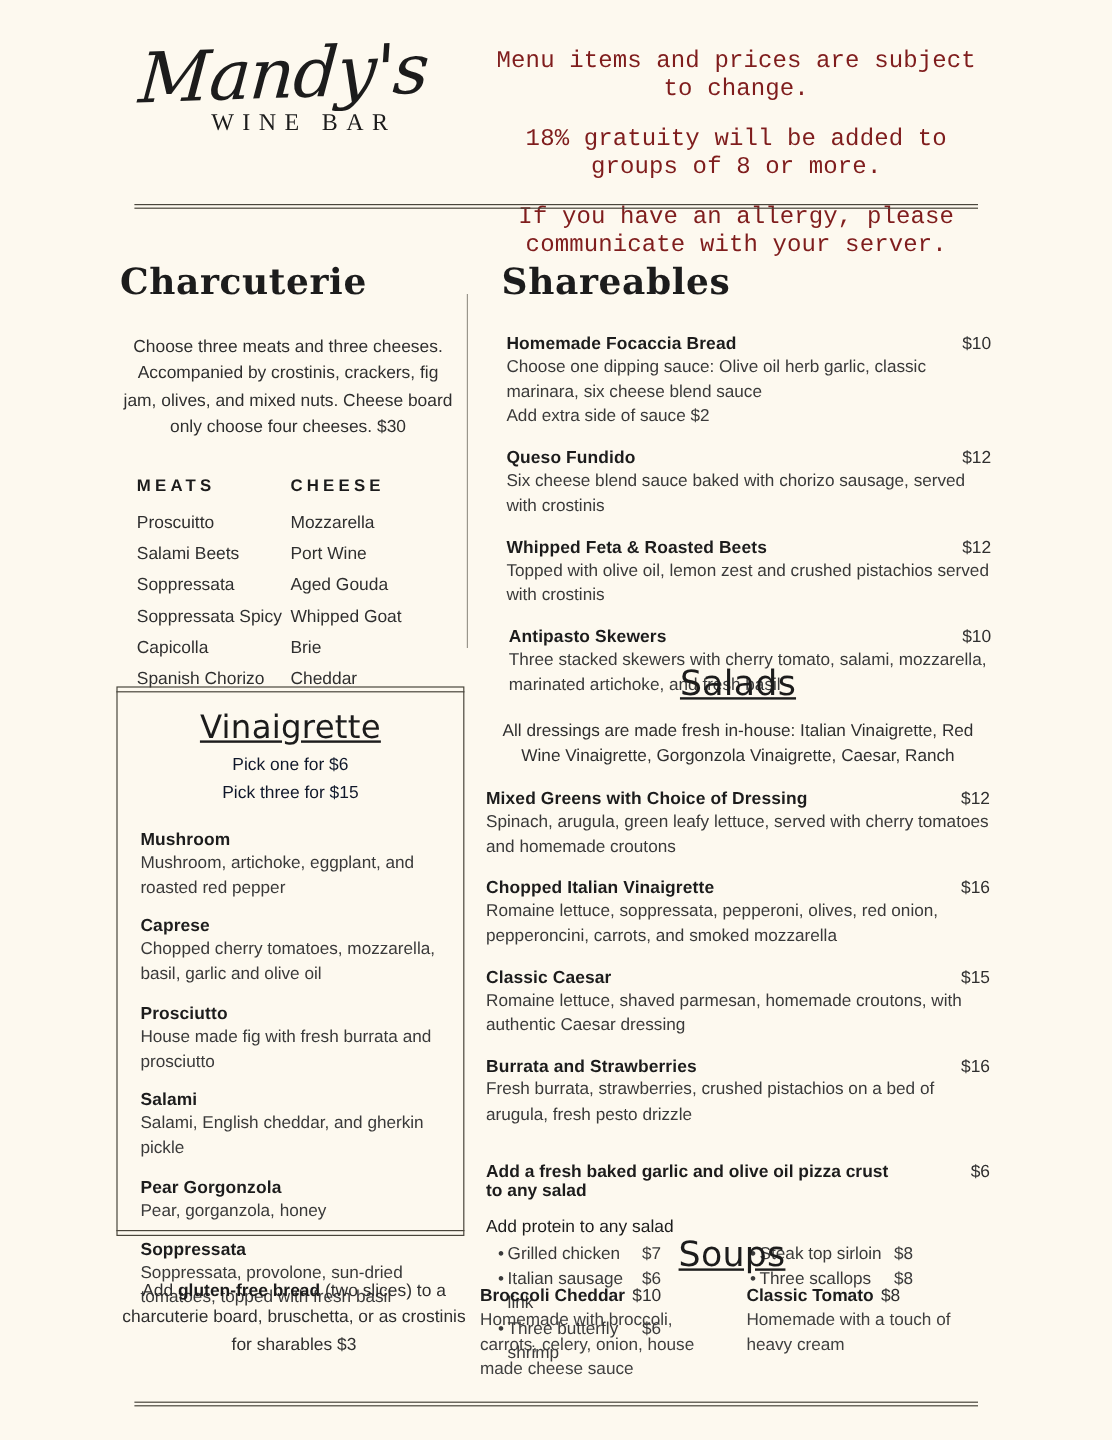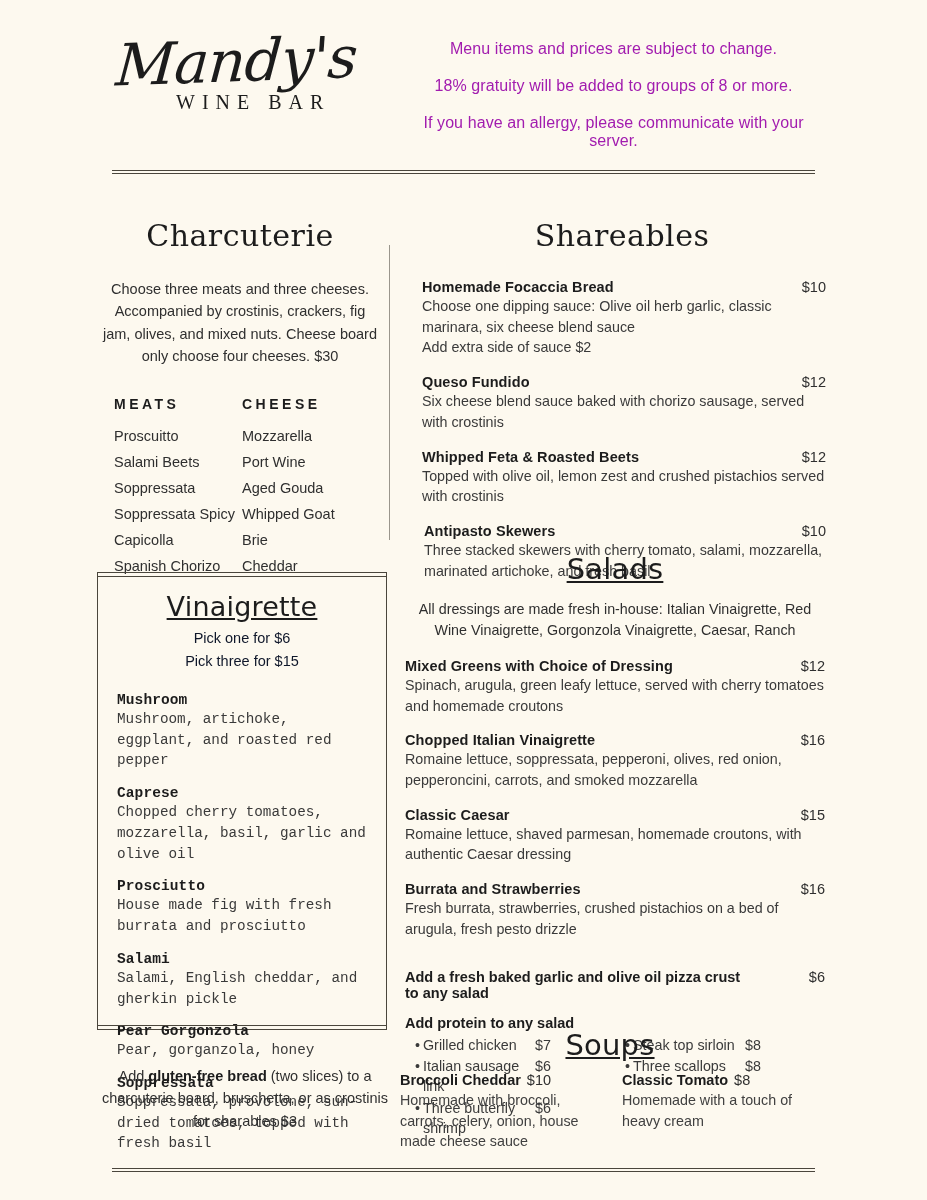--- a/index.html
+++ b/index.html
@@ -47,24 +47,25 @@
     margin-top: -6px;
     padding-left: 76px;
   }
 
   .notices {
     flex: 1;
     padding-top: 10px;
     text-align: center;
   }
   .notice-line {
-    font-size: 16px;
-    color: #a21caf;
+    font-size: 20px;
+    color: #7f1d1d;
     margin-bottom: 19px;
     letter-spacing: 0.1px;
+    font-family: Liberation Mono, monospace;
   }
 
   
   .rule-double {
     position: absolute;
     left: 112px;
     right: 112px;
     height: 4px;
     border-top: 1px solid #4a463c;
     border-bottom: 1px solid #4a463c;
@@ -77,24 +78,23 @@
     left: 389px;
     top: 245px;
     width: 1px;
     height: 295px;
     background: #9a968c;
   }
 
   
   .h-serif {
     font-family: "DejaVu Serif", serif;
-    font-weight: 400;
+    font-weight: 700;
     font-size: 30px;
     letter-spacing: 0.5px;
-    text-align: center;
     color: #1c1c1c;
   }
   .h-sans {
     font-family: "DejaVu Sans", sans-serif;
     font-weight: 400;
     font-size: 29px;
     text-align: center;
     color: #1c1c1c;
     letter-spacing: 0.2px;
     text-decoration: underline;
@@ -191,21 +191,21 @@
   .bruch-box::before { top: 3px; }
   .bruch-box::after { bottom: 3px; }
   .bruch-inner { padding: 18px 19px 0 19px; }
   .bruch-pick {
     text-align: center;
     font-size: 14.5px;
     line-height: 1.45;
     color: #0f172a;
     margin-top: 6px;
   }
-  .bruch-items { margin-top: 20px; font-family: Liberation Mono, monospace; }
+  .bruch-items { margin-top: 20px; }
   .bruch-items .item { margin-bottom: 14px; }
 
   
   .salads {
     position: absolute;
     left: 405px;
     top: 552px;
     width: 420px;
   }
   .salads-note {
@@ -222,21 +222,21 @@
     margin-bottom: 14px;
   }
   .addon-row {
     display: flex;
     justify-content: space-between;
     align-items: baseline;
   }
   .addon-label { font-weight: bold; font-size: 14.5px; width: 340px; color:#1c1c1c; }
 
   .protein-title {
-    font-weight: bold;
+    font-weight: normal;
     font-size: 14.5px;
     color: #1c1c1c;
     margin-bottom: 4px;
   }
   .protein-cols { display: flex; }
   .protein-col { width: 50%; }
   .protein-li {
     display: flex;
     font-size: 14.3px;
     color: #3a3a3a;

